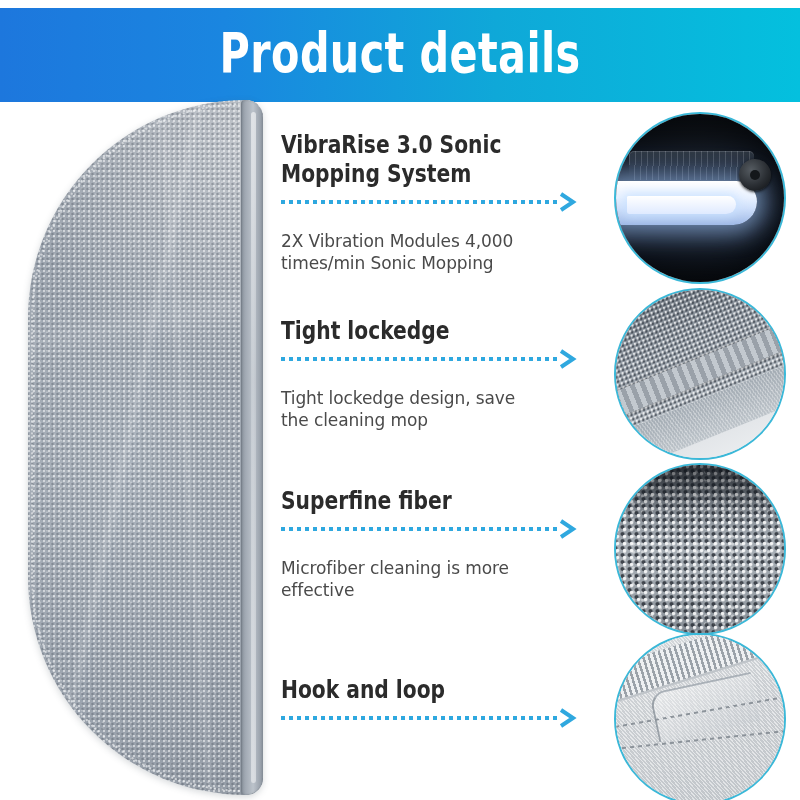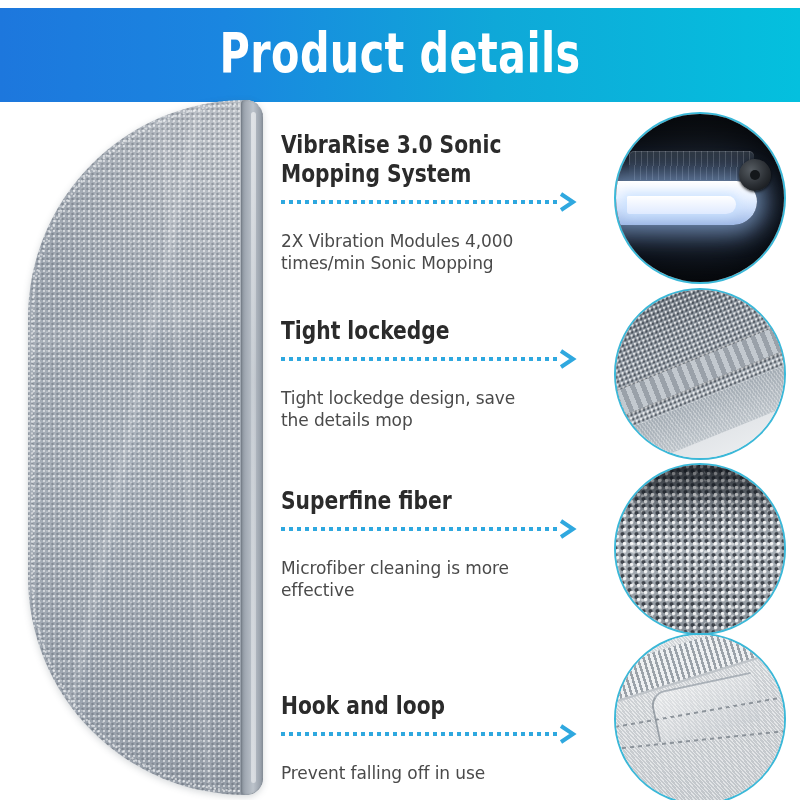--- a/index.html
+++ b/index.html
@@ -239,48 +239,47 @@
   <div class="f-title">Tight lockedge</div>
   <div class="f-rule">
     <div class="dots"></div>
     <div class="chev">
       <svg viewBox="0 0 24 22" width="24" height="22">
           <path d="M4 3 L16 11 L4 19" fill="none" stroke="#2fa8df" stroke-width="4" stroke-linecap="butt" stroke-linejoin="miter"></path>
         </svg>
     </div>
   </div>
   <div class="f-desc">Tight lockedge design, save
-the details mop</div>
+the cleaning mop</div>
 </div>
 
 <div class="feature" style="top:486px;">
   <div class="f-title">Superfine fiber</div>
   <div class="f-rule">
     <div class="dots"></div>
     <div class="chev">
       <svg viewBox="0 0 24 22" width="24" height="22">
           <path d="M4 3 L16 11 L4 19" fill="none" stroke="#2fa8df" stroke-width="4" stroke-linecap="butt" stroke-linejoin="miter"></path>
         </svg>
     </div>
   </div>
   <div class="f-desc">Microfiber cleaning is more
 effective</div>
 </div>
 
-<div class="feature" style="top:691px;">
+<div class="feature" style="top:675px;">
   <div class="f-title">Hook and loop</div>
   <div class="f-rule">
     <div class="dots"></div>
     <div class="chev">
       <svg viewBox="0 0 24 22" width="24" height="22">
           <path d="M4 3 L16 11 L4 19" fill="none" stroke="#2fa8df" stroke-width="4" stroke-linecap="butt" stroke-linejoin="miter"></path>
         </svg>
     </div>
   </div>
-  <div class="f-desc">Prevent falling off in use</div>
 </div>
 
 <div class="thumb" style="top:112px;">
   <div class="thumb-inner">
     <div class="t1-bg"></div>
     <div class="t1-bar">
         <div class="t1-bar-lines"></div>
       </div>
     <div class="t1-mop">
         <div class="t1-mop-in"></div>

